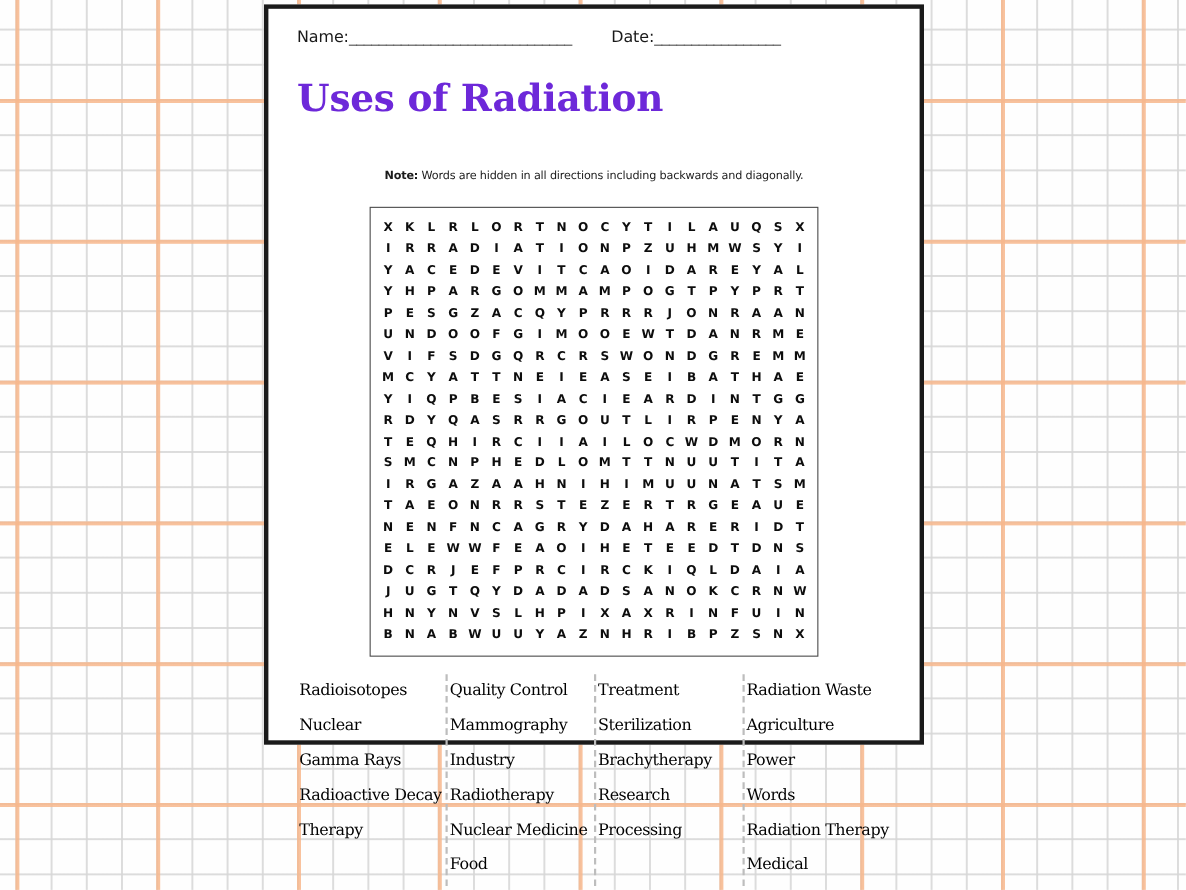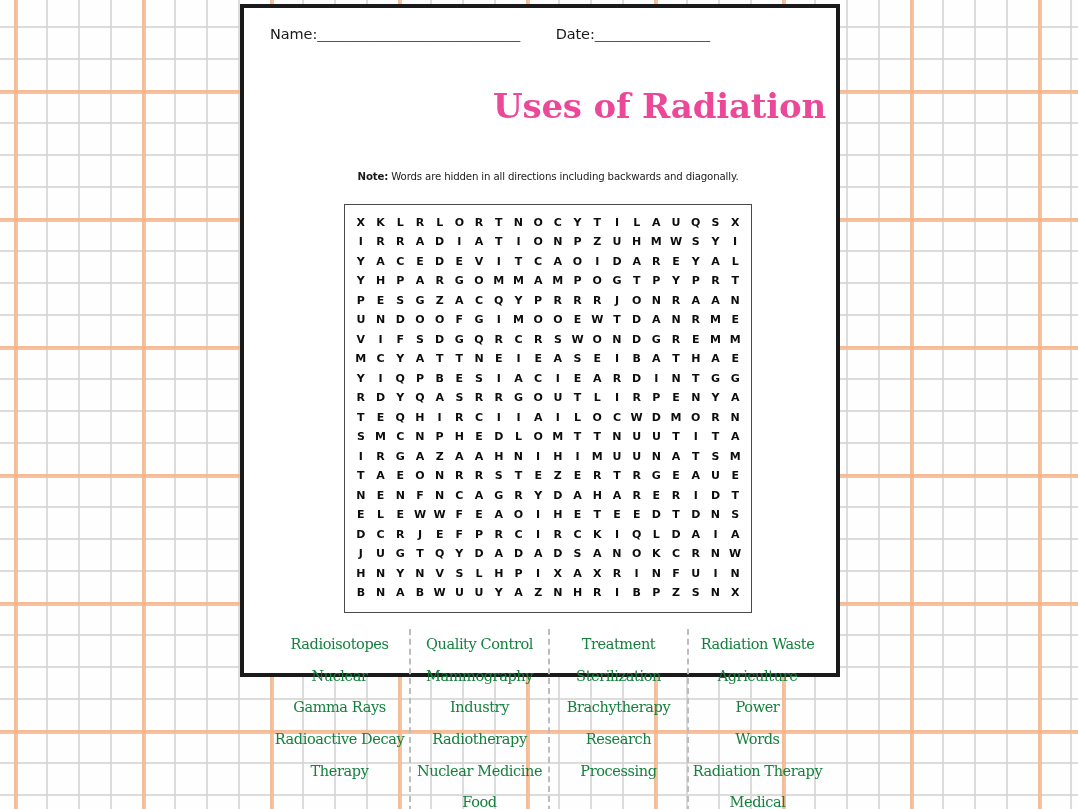--- a/index.html
+++ b/index.html
@@ -34,47 +34,47 @@
 
   
   #worksheet {
     position: absolute;
     left: 240px;
     top: 4px;
     width: 600px;
     height: 673px;
     background: #ffffff;
     border: 4px solid #1a1a1a;
-    padding: 18px 10px 0 26px;
+    padding: 18px 26px 0 26px;
     display: flex;
     flex-direction: column;
   }
 
   
   #name-date-row {
     display: flex;
     align-items: baseline;
     font-family: "DejaVu Sans", sans-serif;
     font-size: 14.5px;
     color: #1a1a1a;
     white-space: pre;
     letter-spacing: -0.1px;
   }
   .field-label { font-weight: 400; }
   .field-rule  { color: #555; letter-spacing: -0.5px; }
   #date-field { margin-left: 36px; }
 
   
   #puzzle-title {
-    text-align: right;
+    text-align: left;
     font-family: "DejaVu Serif", serif;
     font-weight: bold;
     font-size: 34px;
-    color: #ec4899;
-    margin-top: 44px;
+    color: #6d28d9;
+    margin-top: 28px;
     letter-spacing: -0.2px;
   }
 
   
   #note-line {
     text-align: center;
     font-family: "DejaVu Sans", sans-serif;
     font-size: 10.2px;
     color: #1a1a1a;
     margin-top: 22px;
@@ -116,22 +116,22 @@
     flex-direction: column;
     justify-content: flex-start;
     padding: 0 2px;
   }
   .word-column + .word-column {
     border-left: 2px dashed #bdbdbd;
   }
   .word-item {
     font-family: "DejaVu Serif", serif;
     font-size: 14.5px;
-    color: #15803d;
-    text-align: center;
+    color: #000000;
+    text-align: left;
     line-height: 31.7px;
     white-space: nowrap;
     letter-spacing: -0.4px;
   }
 </style>
 </head>
 <body>
 
 <div id="worksheet">
 

